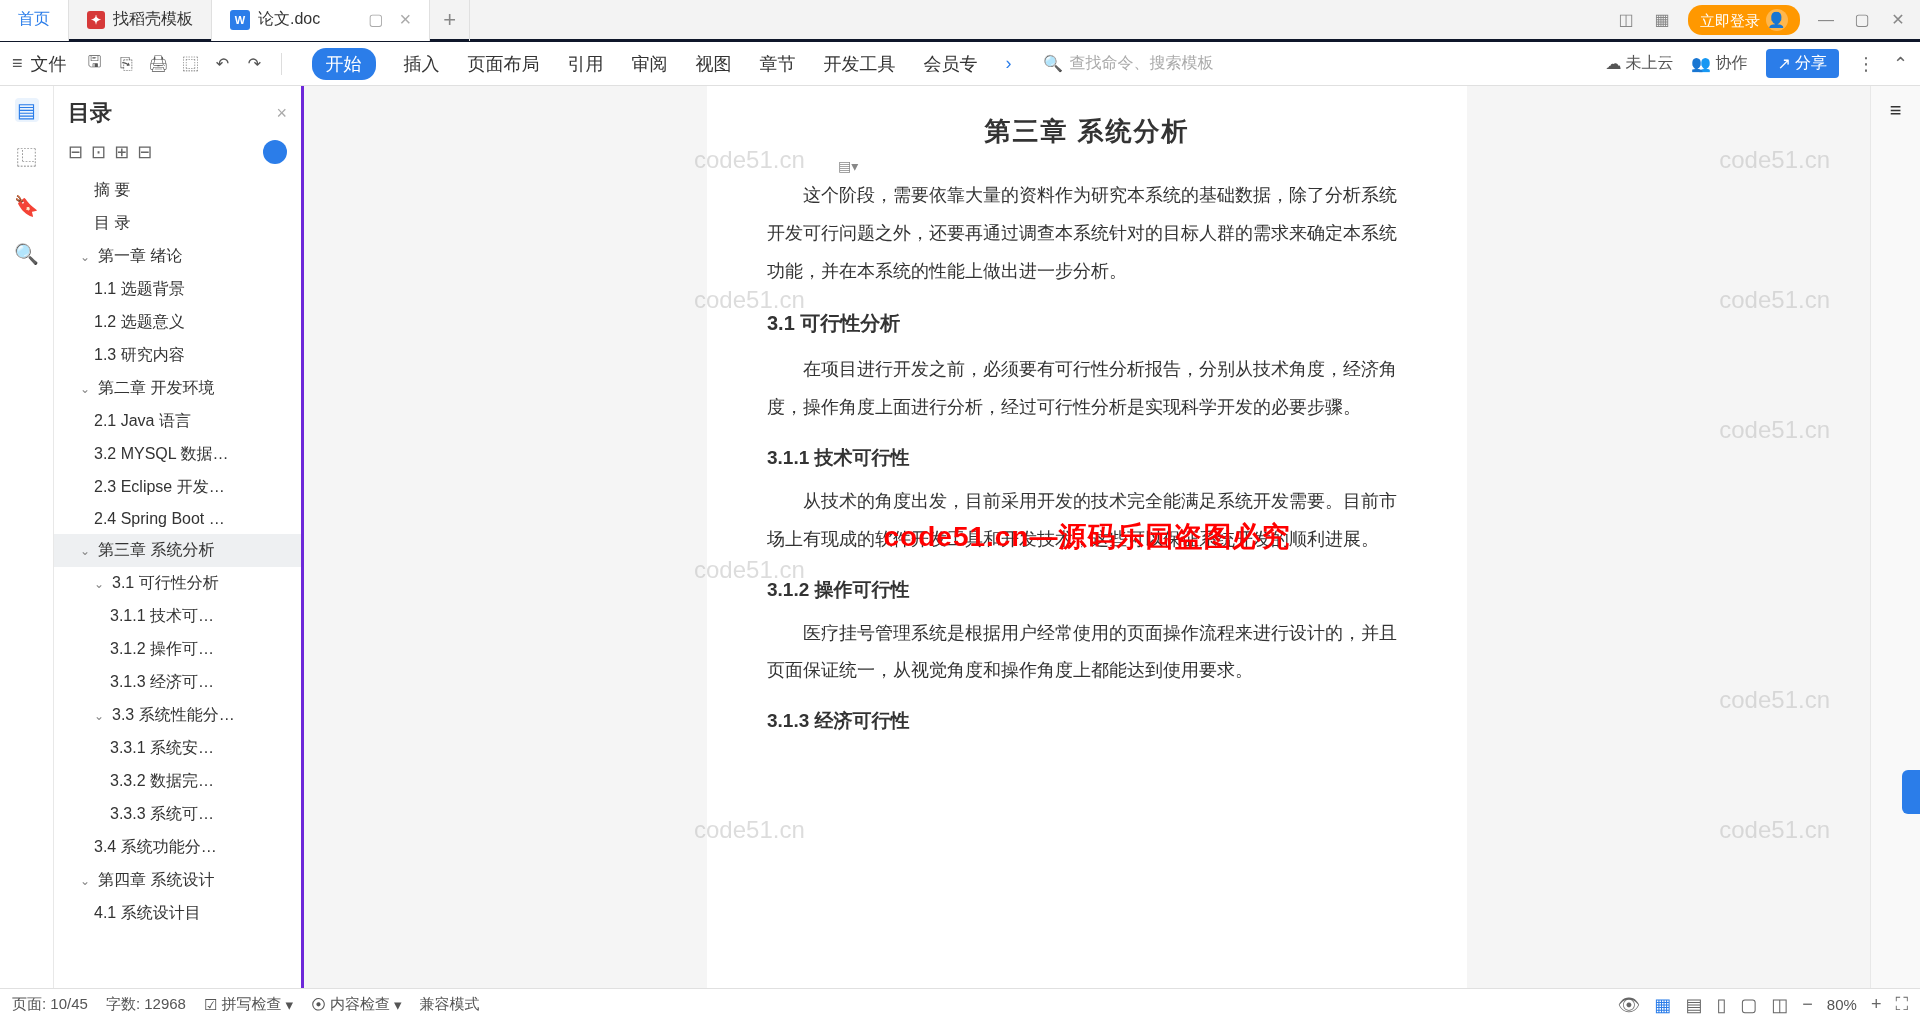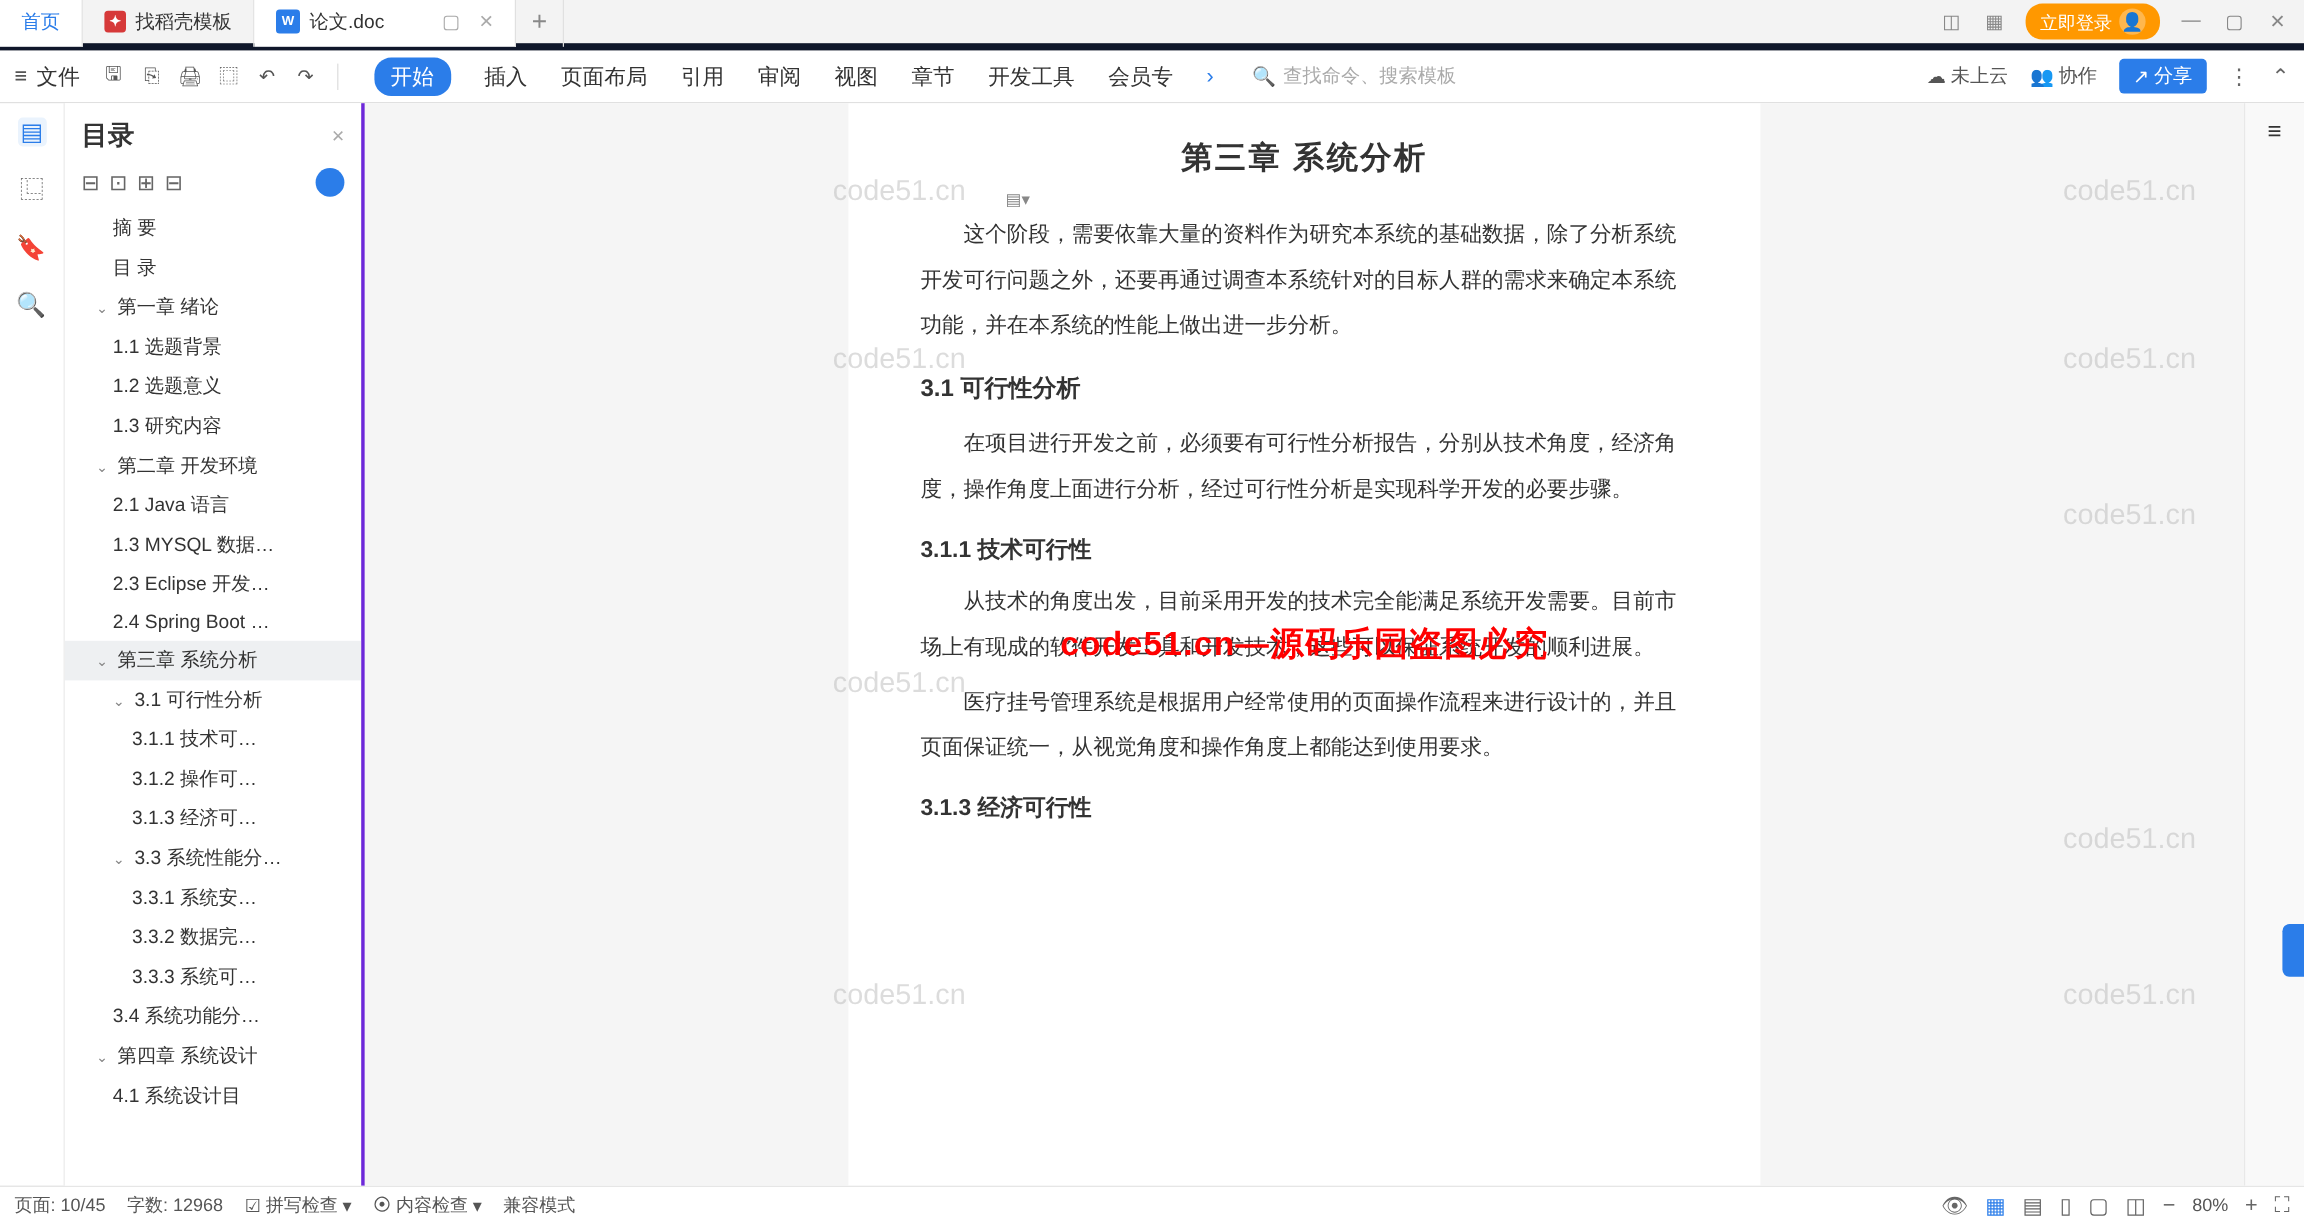--- a/index.html
+++ b/index.html
@@ -1,17 +1,17 @@
 <!DOCTYPE html>
 <html><head>
 <meta charset="utf-8">
 <style>
 *{box-sizing:border-box;margin:0;padding:0;font-family:"Microsoft YaHei",Arial,sans-serif}
 body{background:#fff;width:1920px;height:1020px;overflow:hidden;font-size:14px;color:#333;position:relative}
-.top-tabs{height:42px;background:#f3f3f3;display:flex;align-items:center;border-bottom:6px solid #0f172a}
+.top-tabs{height:42px;background:#f3f3f3;display:flex;align-items:center;border-bottom:3px solid #0f172a}
 .tab{height:42px;padding:0 18px;display:flex;align-items:center;gap:8px;border-right:1px solid #e0e0e0;cursor:pointer;font-size:16px}
 .tab-home{color:#2b7de9;background:#fff}
 .tab-tmpl .ticon{width:18px;height:18px;background:#d63939;border-radius:3px;display:flex;align-items:center;justify-content:center;color:#fff;font-size:12px;font-weight:bold}
 .tab-doc{background:#fff}
 .tab-doc .wicon{width:20px;height:20px;background:#2b7de9;border-radius:3px;display:flex;align-items:center;justify-content:center;color:#fff;font-size:11px;font-weight:bold}
 .tab-plus{width:40px;justify-content:center;font-size:22px;color:#888}
 .tab-actions{margin-left:auto;display:flex;align-items:center;gap:16px;padding-right:12px}
 .login-btn{background:#ff9800;color:#fff;padding:4px 12px;border-radius:14px;display:flex;align-items:flex-end;gap:6px;font-size:15px}
 .login-btn .avatar{width:22px;height:22px;border-radius:50%;background:#ffb74d;display:flex;align-items:center;justify-content:center}
 .win-btn{width:20px;height:20px;color:#888;display:flex;align-items:center;justify-content:center;font-size:16px}
@@ -180,21 +180,21 @@
           <span>1.3  研究内容</span>
         </div>
         <div class="ol-item l1">
           <span class="chev">⌄</span>
           <span>第二章  开发环境</span>
         </div>
         <div class="ol-item l2">
           <span>2.1 Java 语言</span>
         </div>
         <div class="ol-item l2">
-          <span>1.3 MYSQL 数据…</span>
+          <span>3.2 MYSQL 数据…</span>
         </div>
         <div class="ol-item l2">
           <span>2.3 Eclipse 开发…</span>
         </div>
         <div class="ol-item l2">
           <span>2.4 Spring Boot …</span>
         </div>
         <div class="ol-item l1 active">
           <span class="chev">⌄</span>
           <span>第三章  系统分析</span>
@@ -249,20 +249,21 @@
     <div class="wm" style="right:40px;top:330px">code51.cn</div>
     <div class="wm" style="right:40px;top:600px">code51.cn</div>
     <div class="wm" style="right:40px;top:730px">code51.cn</div>
     <div class="page">
       <h1>第三章  系统分析</h1>
       <p>这个阶段，需要依靠大量的资料作为研究本系统的基础数据，除了分析系统开发可行问题之外，还要再通过调查本系统针对的目标人群的需求来确定本系统功能，并在本系统的性能上做出进一步分析。</p>
       <h2>3.1 可行性分析</h2>
       <p>在项目进行开发之前，必须要有可行性分析报告，分别从技术角度，经济角度，操作角度上面进行分析，经过可行性分析是实现科学开发的必要步骤。</p>
       <h3>3.1.1 技术可行性</h3>
       <p>从技术的角度出发，目前采用开发的技术完全能满足系统开发需要。目前市场上有现成的软件开发工具和开发技术，这些可以保证系统开发的顺利进展。</p>
+      <h3>3.1.2 操作可行性</h3>
       <p>医疗挂号管理系统是根据用户经常使用的页面操作流程来进行设计的，并且页面保证统一，从视觉角度和操作角度上都能达到使用要求。</p>
       <h3>3.1.3 经济可行性</h3>
     </div>
     <div class="overlay">code51.cn—源码乐园盗图必究</div>
   </div>
 
   <div class="right-rail">
     <span class="rail-ico">≡</span>
   </div>
 </div>

